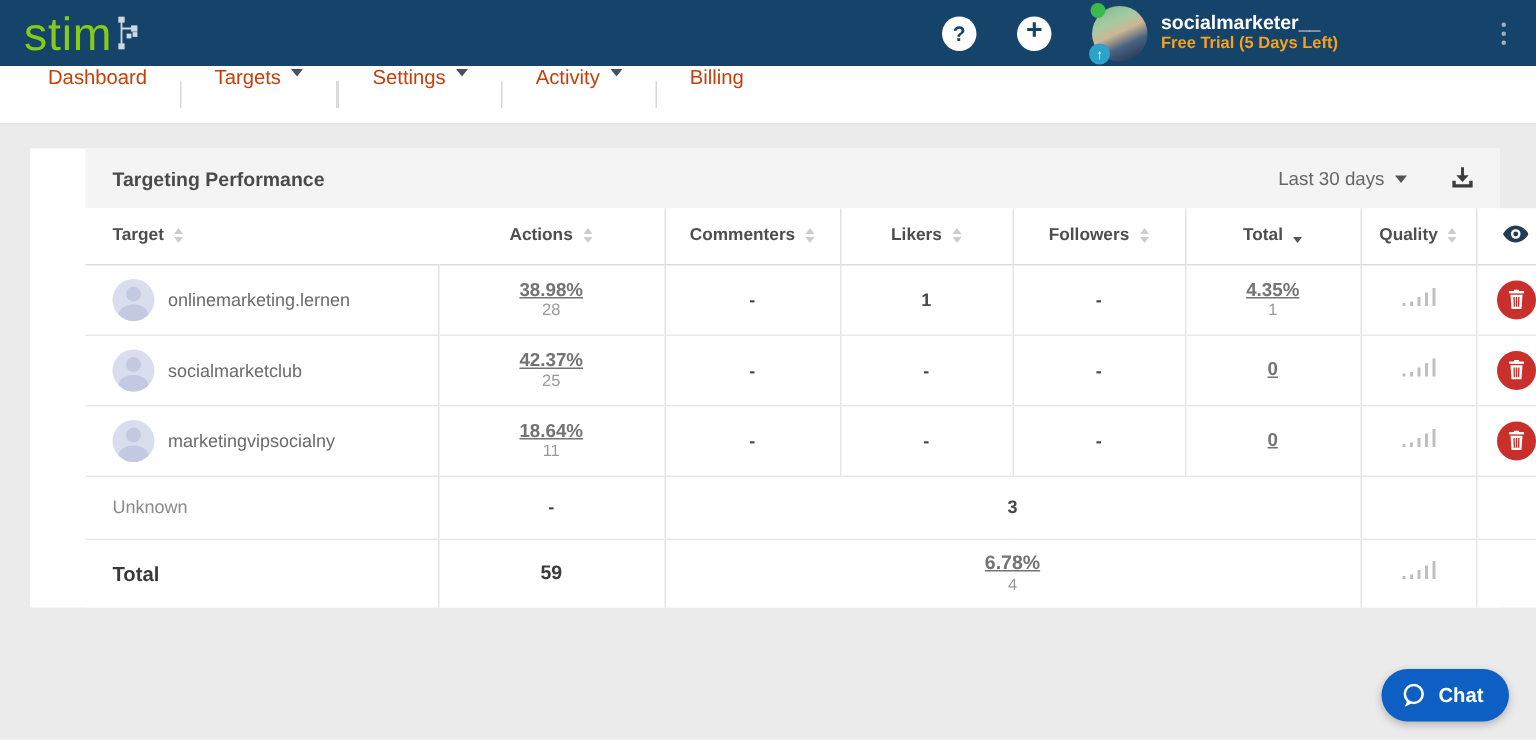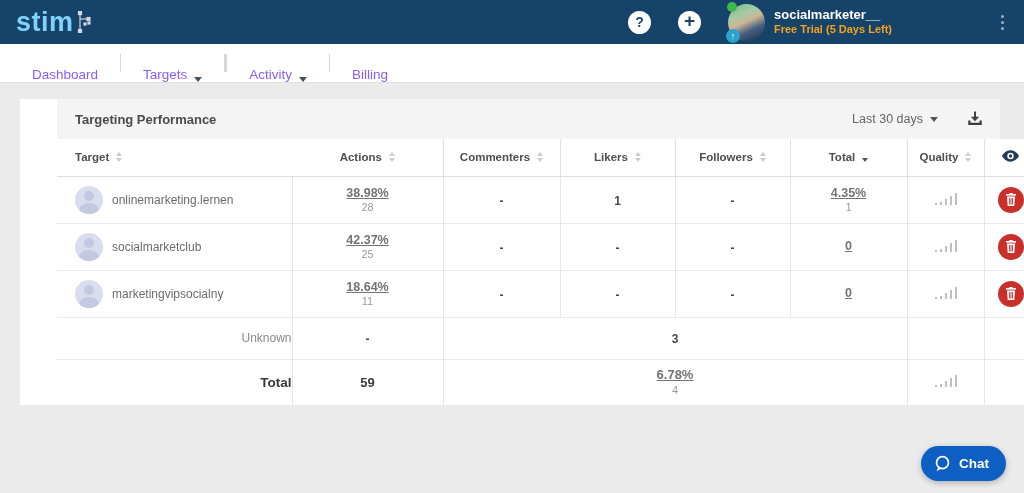--- a/index.html
+++ b/index.html
@@ -2,42 +2,42 @@
 <html><head>
 <meta charset="utf-8">
 <style>
   * { margin:0; padding:0; box-sizing:border-box; }
   html,body { width:1024px; height:493px; overflow:hidden;
     font-family:"Liberation Sans","DejaVu Sans",sans-serif; background:#ebebeb; }
 
   
   .topbar { height:44px; background:#164369; display:flex; align-items:center; padding:0 10px 0 16px; }
   .logo { display:flex; align-items:center; cursor:pointer; }
-  .logo-text { color:#7dd3fc; font-size:27px; font-weight:700; letter-spacing:.5px; line-height:1; }
+  .logo-text { color:#84cc16; font-size:31px; font-weight:400; letter-spacing:.5px; line-height:1; }
   .logo-icon { margin-left:3px; margin-top:4px; }
   .topbar-right { margin-left:auto; display:flex; align-items:center; gap:27px; }
   .round-btn { width:23px; height:23px; border-radius:50%; background:#fff; color:#164369;
     display:flex; align-items:center; justify-content:center; font-weight:700; cursor:pointer; }
   .round-btn.help { font-size:14px; }
   .round-btn.add { font-size:19px; line-height:0; padding-bottom:2px; }
   .userblock { display:flex; align-items:center; gap:9px; cursor:pointer; }
   .avatar-wrap { position:relative; width:37px; height:37px; }
   .avatar-photo { width:37px; height:37px; border-radius:50%;
     background:linear-gradient(155deg,#7eb488 0%,#a3cba4 30%,#cdb694 48%,#466181 68%,#1c2c44 100%); }
   .status-dot { position:absolute; top:-2px; left:-1px; width:10px; height:10px; border-radius:50%; background:#3cb94c; }
   .up-badge { position:absolute; bottom:-2px; left:-2px; width:14px; height:14px; border-radius:50%;
     background:#2ba3cb; color:#fff; font-size:9px; line-height:14px; text-align:center; font-weight:700; }
   .user-name { color:#fff; font-size:13px; font-weight:700; line-height:1.25; }
   .user-trial { color:#f6a21d; font-size:11px; font-weight:700; line-height:1.25; }
   .kebab { margin-left:78px; margin-right:6px; display:flex; flex-direction:column; gap:3px; cursor:pointer; padding:4px; }
   .kebab i { width:3px; height:3px; border-radius:50%; background:#9fb0bf; display:block; }
 
   
   .navtabs { height:39px; background:#fff; display:flex; align-items:stretch; padding-left:10px; border-bottom:1px solid #e2e2e2; }
-  .navitem { display:flex; align-items:flex-end; padding:0 22px; font-size:13.5px; color:#8b5cf6; cursor:pointer; position:relative; }
+  .navitem { display:flex; align-items:flex-start; padding:0 22px; font-size:13.5px; color:#c2410c; cursor:pointer; position:relative; }
   .navitem .dd { margin-left:7px; width:0; height:0; border-left:4px solid transparent; border-right:4px solid transparent; border-top:5px solid #46525e; margin-top:2px; }
   .navitem.active::after { content:""; position:absolute; left:10px; right:10px; bottom:0; height:3px; background:#1d7dc2; }
   .navsep { width:1px; height:18px; background:#d8d8d8; align-self:center; }
 
   
   .panel { margin:16px 24px 0 20px; width:980px; background:#fff;padding-left:37px; }
   .panel-head { height:40px; background:#f4f4f4; display:flex; align-items:center; padding:0 16px 0 18px; }
   .panel-title { font-size:13px; font-weight:700; color:#4a4a4a; }
   .panel-head-right { margin-left:auto; display:flex; align-items:center; }
   .range-btn { display:flex; align-items:center; font-size:12.5px; color:#666; cursor:pointer; }
@@ -52,21 +52,21 @@
     border-bottom:1px solid #cfcfcf; text-align:center; font-weight:700; color:#555; }
   thead th { height:37px; font-size:11.5px; font-weight:700; color:#4e4e4e; border-bottom:1px solid #dcdcdc; background:#fff; cursor:pointer; }
   thead th.bl { border-left:1px solid #e2e2e2; }
   th .hd { display:inline-flex; align-items:center; gap:7px; justify-content:center; }
   .sort-stack { display:inline-flex; flex-direction:column; gap:2px; }
   .car-up { width:0;height:0;border-left:3.5px solid transparent;border-right:3.5px solid transparent;border-bottom:4px solid #ccc; }
   .car-down { width:0;height:0;border-left:3.5px solid transparent;border-right:3.5px solid transparent;border-top:4px solid #ccc; }
   .car-down.active { border-top-color:#555; margin-top:6px; }
   th.t-left { text-align:left; padding-left:18px;text-decoration:underline; }
   tbody td { border-top:1px solid #e9e9e9; border-left:1px solid #e6e6e6; text-align:center; }
-  tbody td:first-child { border-left:none; text-align:right; }
+  tbody td:first-child { border-left:none; text-align:left; }
   tr.data-row td { height:47px; }
   .target-cell { display:flex; align-items:center; padding-left:18px; gap:9px; }
   .avatar-ph { width:28px; height:28px; border-radius:50%; background:#dadded; position:relative; overflow:hidden; flex:0 0 28px; }
   .avatar-ph::before { content:""; position:absolute; top:5px; left:9px; width:10px; height:10px; border-radius:50%; background:#c3c9e0; }
   .avatar-ph::after { content:""; position:absolute; top:17px; left:4px; width:20px; height:14px; border-radius:50%; background:#c3c9e0; }
   .target-name { font-size:12px; color:#6b6b6b; }
   .pct { font-size:12.5px; font-weight:700; color:#737373; line-height:1.3;text-decoration:underline; }
   .cnt { font-size:11px; color:#9a9a9a; line-height:1.2; }
   .dash, .num { font-size:12px; font-weight:700; color:#474747; }
   .qbars { display:inline-flex; align-items:flex-end; gap:3px; }
@@ -136,20 +136,24 @@
   <div class="navitem">
     <span>Dashboard</span>
   </div>
   <div class="navsep"></div>
   <div class="navitem">
     <span>Targets</span>
     <span class="dd"></span>
   </div>
   <div class="navsep"></div>
   <div class="navsep"></div>
+  <div class="navitem">
+    <span>Settings</span>
+    <span class="dd"></span>
+  </div>
   <div class="navsep"></div>
   <div class="navitem">
     <span>Activity</span>
     <span class="dd"></span>
   </div>
   <div class="navsep"></div>
   <div class="navitem">
     <span>Billing</span>
   </div>
 </nav>

